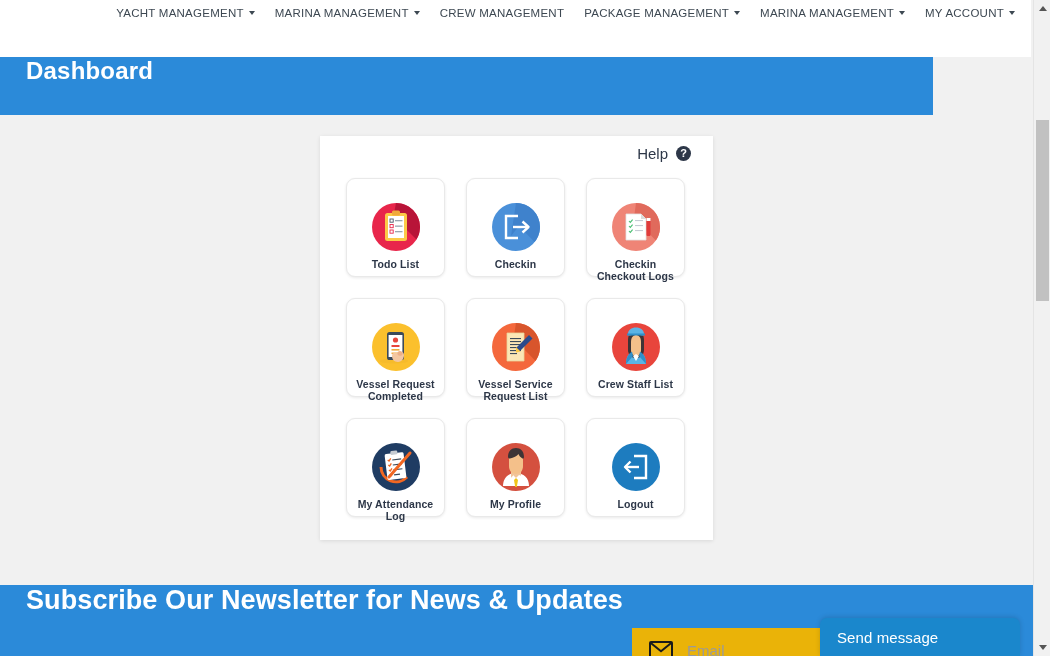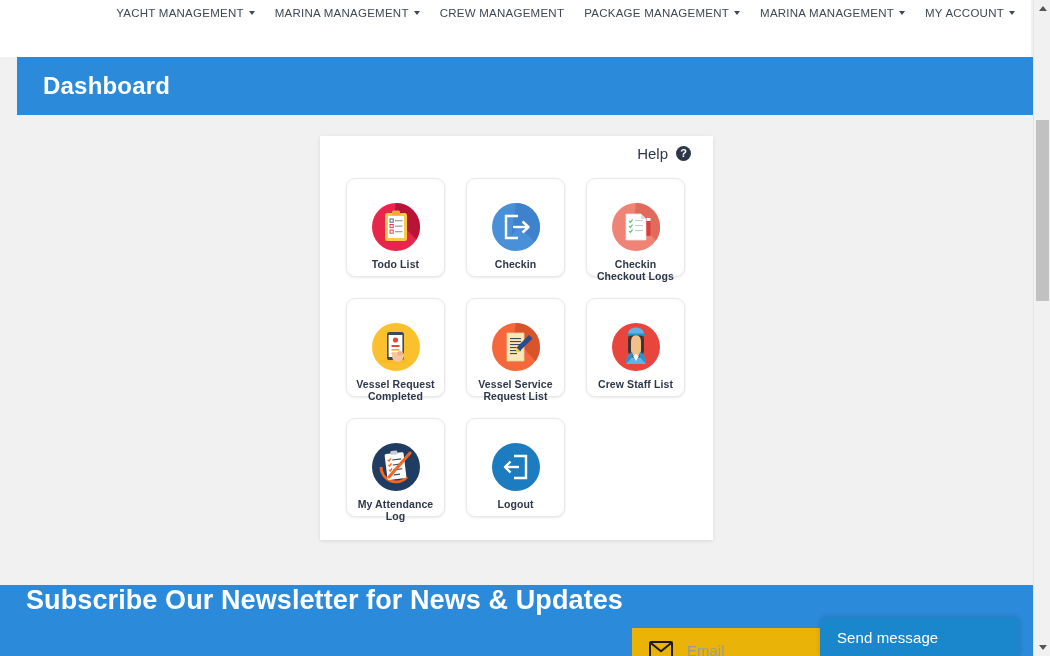--- a/index.html
+++ b/index.html
@@ -52,26 +52,24 @@
     border-right: 3.5px solid transparent;
     border-top: 4px solid #3d4852;
     display: inline-block;
     margin-left: 1px;
   }
 
   
   .page-band {
     position: absolute;
     top: 57px; left: 0;
-    width: 1025px;
+    width: 933px;
     height: 58px;
     background: #2b8ad9;
     display: flex;
-    align-items: center;
-    margin-left: 17px;
   }
   .page-title {
     color: #ffffff;
     font-size: 24px;
     font-weight: 700;
     letter-spacing: 0.2px;
     margin-left: 26px;
   }
 
   
@@ -417,20 +415,32 @@
                 <path d="M19.5 29l1.2 1.2 2-2.4"></path>
                 <path d="M19.5 34l1.2 1.2 2-2.4"></path>
               </g>
               <path d="M20 37L41 13" stroke="#f26722" stroke-width="3" fill="none" stroke-linecap="round"></path>
             </svg></div>
           <div class="tile-label">My Attendance
 Log</div>
         </div>
         <div class="tile">
           <div class="tile-icon"><svg viewBox="0 0 54 54" width="54" height="54">
+              <circle cx="27" cy="27" r="24" fill="#d4503f"></circle>
+              <path d="M14 46c0-8 5.5-13 13-13s13 5 13 13z" fill="#fff"></path>
+              <path d="M22 32h10v6l-5 4-5-4z" fill="#f1c49a"></path>
+              <path d="M20 19c0-6 3-9 7-9s7 3 7 9v7c0 5-3 8-7 8s-7-3-7-8z" fill="#f4c08a"></path>
+              <path d="M19 17c0-6 3.5-9 8-9s8 3 8 9c0 1-0.5 2-1.5 1.5-2-1-3.5-3-4-4.5-1.5 2-5 4-8.5 4.5-1 0.2-2-0.5-2-1.5z" fill="#3d3436"></path>
+              <path d="M24 35l3 3 3-3 3 1c2.5 1.4 4 4.5 4 10H20c0-5.5 1.5-8.6 4-10z" fill="#fff"></path>
+              <path d="M27 38l2 2-1.2 7h-1.6L25 40z" fill="#f0c419"></path>
+            </svg></div>
+          <div class="tile-label">My Profile</div>
+        </div>
+        <div class="tile">
+          <div class="tile-icon"><svg viewBox="0 0 54 54" width="54" height="54">
               <circle cx="27" cy="27" r="24" fill="#1d7cbf"></circle>
               <path d="M25 16h12v22H25" fill="none" stroke="#fff" stroke-width="2.4"></path>
               <path d="M30 27H16" stroke="#fff" stroke-width="2.4" fill="none"></path>
               <path d="M21.5 21.5L16 27l5.5 5.5" fill="none" stroke="#fff" stroke-width="2.4" stroke-linejoin="round"></path>
             </svg></div>
           <div class="tile-label">Logout</div>
         </div>
       </div>
   </div>
 </div>

